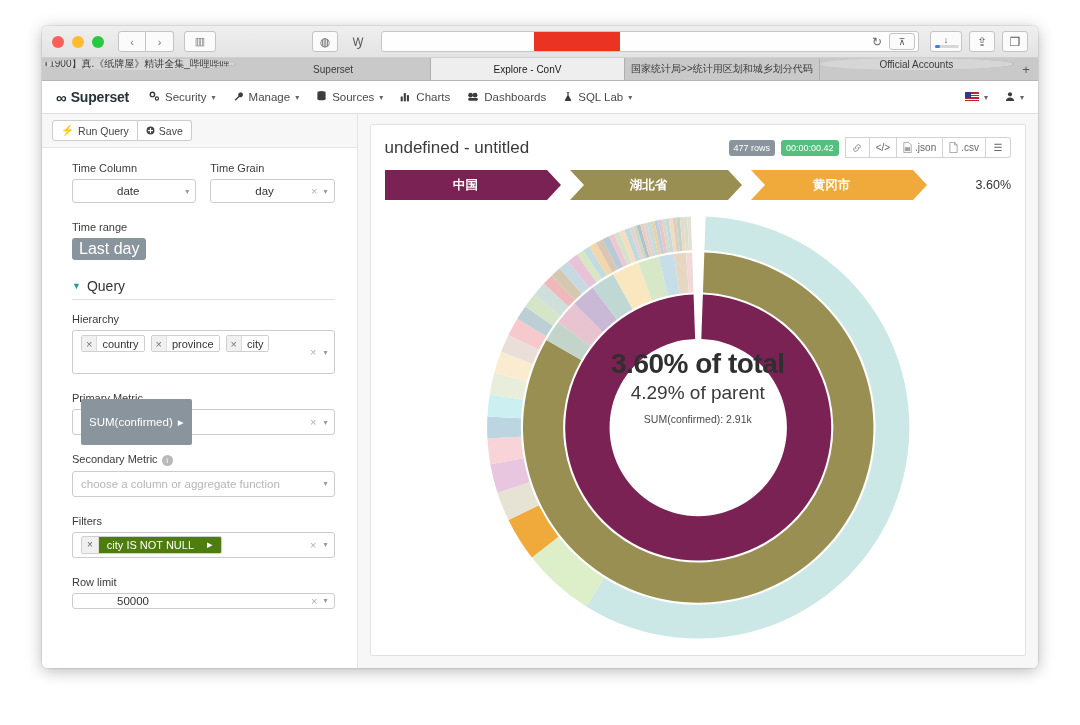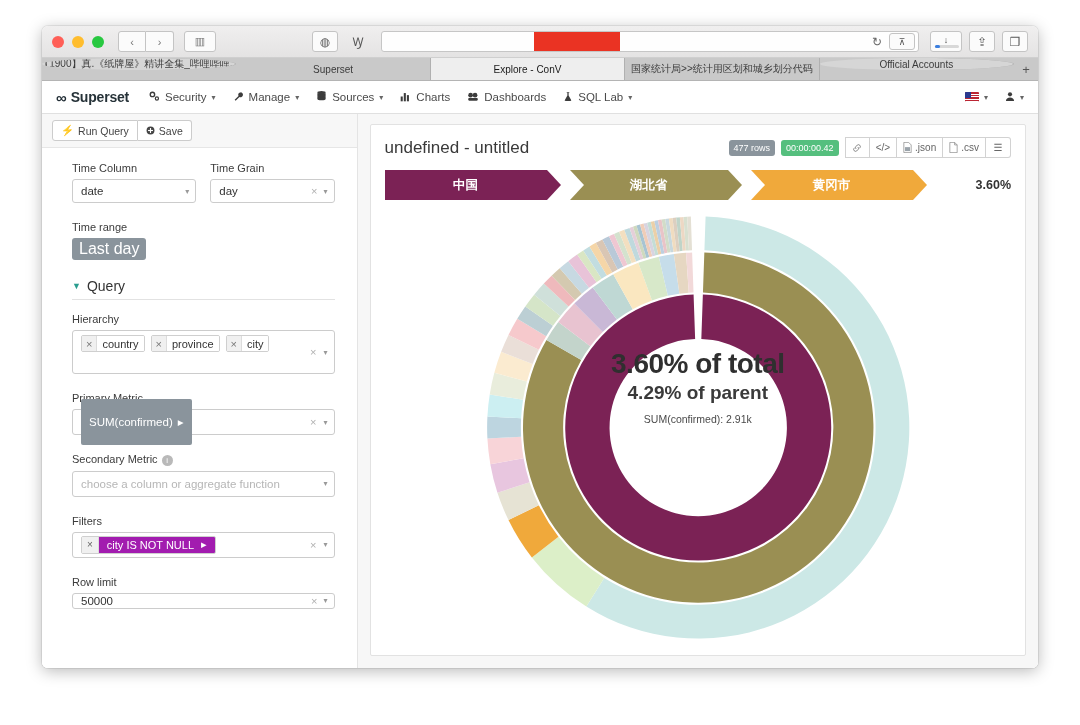--- a/index.html
+++ b/index.html
@@ -170,21 +170,21 @@
 
   .inp {
     height: 24px;
     border: 1px solid #ccc; border-radius: 3px;
     background:#fff;
     display:flex; align-items:center;
     padding: 0 6px 0 8px;
     font-size: 11.5px; color:#333;
     position: relative;
   }
-  .inp .val { flex:1; white-space:nowrap; overflow:hidden; }
+  .inp .val { flex:1; white-space:nowrap; overflow:hidden;margin-left:36px; }
   .inp .ph { flex:1; color:#b6b6b6; }
   .inp .x { color:#b0b0b0; font-size: 11px; margin-right: 6px;}
   .inp .carett { color:#999; font-size: 8px; }
 
   .gap { height: 18px; }
   .gap-sm { height: 13px; }
 
   .pill-dark {
     background: #8a949c; color:#fff;
     font-size: 16px; border-radius: 3px;
@@ -209,21 +209,21 @@
   .tok .tx { padding: 0 4px; background:#f0f0f0; color:#777; display:flex;align-items:center; border-right:1px solid #dcdcdc;}
   .tok .tl { padding: 0 5px; display:flex;align-items:center; color:#333; background:#fff;}
   .inp .right-ctl { position:absolute; right:6px; top:50%; transform:translateY(-50%); display:flex; align-items:center; gap:7px;}
 
   .metric-pill {
     background: #8a949c; color:#fff; font-size: 11.5px;
     padding: 16px 8px; border-radius: 2px; display:flex; align-items:center; gap:5px;
   }
   .filter-tok { display:flex; align-items:center; height:18px; border:1px solid #cfcfcf; border-radius:2px; overflow:hidden;}
   .filter-tok .tx { padding:0 5px; background:#f0f0f0; color:#666; font-size:10px; display:flex;align-items:center; height:100%; border-right:1px solid #dcdcdc;}
-  .filter-tok .fl { background:#a21caf; color:#fff; font-size:11px; padding:17px 8px; display:flex;align-items:center;gap:7px;height:100%;}
+  .filter-tok .fl { background:#4d7c0f; color:#fff; font-size:11px; padding:17px 8px; display:flex;align-items:center;gap:13px;height:100%;}
 
   .info-i {
     display:inline-flex; align-items:center; justify-content:center;
     width:11px;height:11px;border-radius:50%;
     background:#b9b9b9;color:#fff;font-size:8px; margin-left:4px;
     vertical-align: middle;
   }
 
   
   .chart-panel { flex: 1; background:#f7f7f7; padding: 10px 12px 12px 12px; display:flex; }
@@ -267,28 +267,28 @@
     z-index: 2;
   }
   .crumb .notch {
     position:absolute; left: 0; top:0;
     width: 0; height: 0;
     border-top: 15px solid transparent;
     border-bottom: 15px solid transparent;
     border-left: 14px solid #fff;
     z-index: 3;
   }
-  .crumb-pct { font-size: 12.5px; font-weight: bold; color:#333; margin-left: 40px; }
+  .crumb-pct { font-size: 12.5px; font-weight: normal; color:#333; margin-left: 40px; }
 
   .chart-area { flex:1; position: relative; }
   .chart-svg { position:absolute; left:0; top:0; width:100%; height:100%; }
 
   .center-label { position:absolute; left:0; right:0; text-align:center; }
   .cl-1 { font-size: 28px; font-weight: bold; color:#2f2f2f; letter-spacing:-.5px; }
-  .cl-2 { font-size: 19px; color:#3a3a3a; margin-top: 2px; font-weight: bold;}
+  .cl-2 { font-size: 19px; color:#3a3a3a; margin-top: 2px;}
   .cl-3 { font-size: 10.5px; color:#4a4a4a; margin-top: 9px;}
 
   
   .watermark {
     position:absolute; right: 8px; bottom: 6px;
     display:flex; align-items:center; gap:8px;
     color:#fff;
   }
   .wm-circle {
     width: 30px; height:30px; border-radius:50%;

